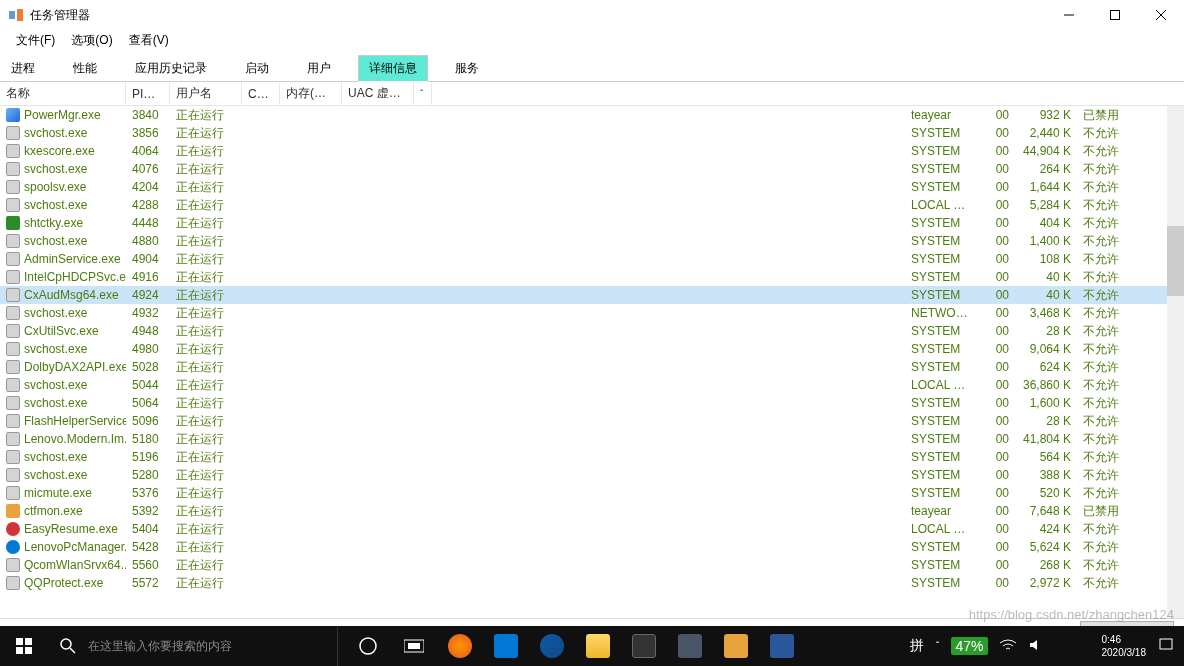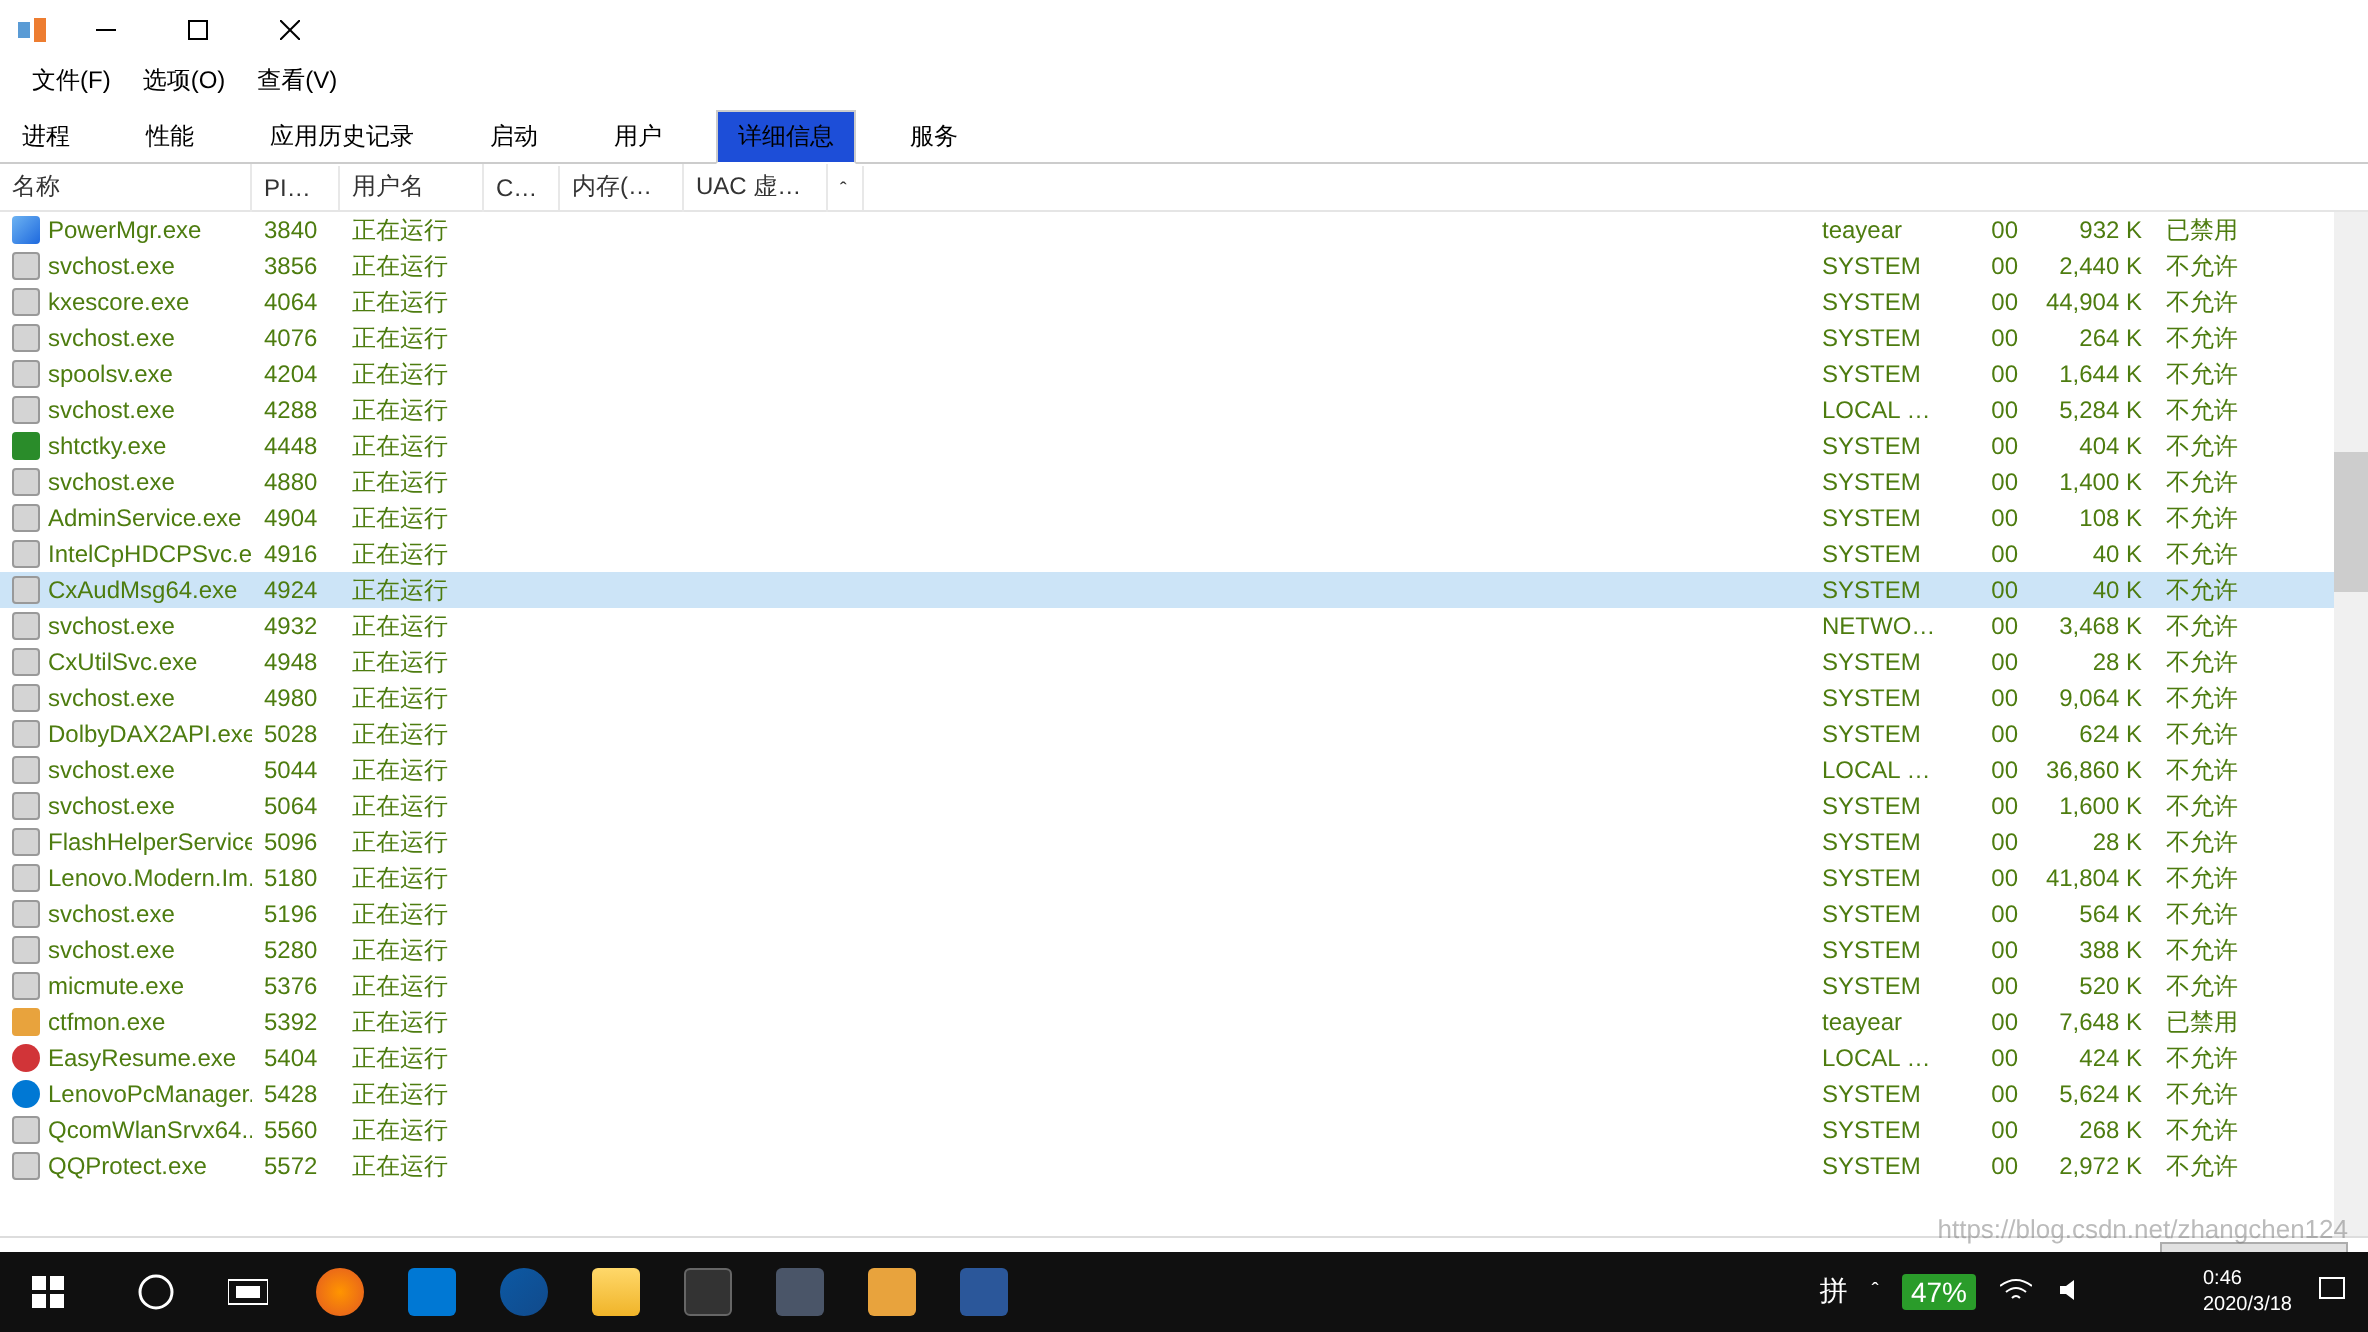--- a/index.html
+++ b/index.html
@@ -10,21 +10,21 @@
     .titlebar-title { font-size: 12px; color: #000; flex: 1; }
     .window-controls { display: flex; }
     .window-btn { width: 46px; height: 30px; display: flex; align-items: center; justify-content: center; }
     .window-btn svg { width: 10px; height: 10px; }
     
     .menubar { height: 20px; display: flex; padding: 0 8px; font-size: 12px; color: #000; }
     .menubar-item { padding: 2px 8px; }
     
     .tabbar { display: flex; border-bottom: 1px solid #ccc; margin-top: 4px; font-size: 12px; gap: 16px; }
     .tab { padding: 4px 10px; border: 1px solid transparent; border-bottom: none; position: relative; top: 1px; }
-    .tab.active { border-color: #ccc; background: #1d4ed8; border-bottom: 1px solid #fff; }
+    .tab.active { border-color: #ccc; background: #5eead4; border-bottom: 1px solid #fff; }
     
     .table-container { position: relative; height: 536px; overflow: hidden; }
     .table-header { display: flex; border-bottom: 1px solid #e5e5e5; background: #fff; font-size: 12px; color: #333; height: 24px; align-items: center; }
     .table-header .col { padding: 4px 6px; border-right: 1px solid #e8e8e8; overflow: hidden; text-overflow: ellipsis; white-space: nowrap; }
     .sort-arrow { width: 0; height: 0; border-left: 4px solid transparent; border-right: 4px solid transparent; border-bottom: 5px solid #555; display: inline-block; margin-left: 40px; }
     
     .table-body { height: 512px; overflow-y: auto; }
     .table-row { display: flex; font-size: 12px; height: 18px; align-items: center; color: #4d7c0f; }
     .table-row.selected { background: #cce4f7; }
     .table-row .col { padding: 1px 6px; overflow: hidden; text-overflow: ellipsis; white-space: nowrap; }
@@ -69,20 +69,21 @@
 </head>
 <body>
 
 <div class="titlebar">
   <span class="titlebar-icon">
     <svg viewBox="0 0 16 16">
         <rect x="1" y="4" width="6" height="8" fill="#5a9bd5"></rect>
         <rect x="9" y="2" width="6" height="12" fill="#ed7d31"></rect>
       </svg>
   </span>
+  <span class="titlebar-title">任务管理器</span>
   <div class="window-controls">
     <div class="window-btn">
         <svg viewBox="0 0 10 10">
           <line x1="0" y1="5" x2="10" y2="5" stroke="#000"></line>
         </svg>
       </div>
     <div class="window-btn">
         <svg viewBox="0 0 10 10">
           <rect x="0.5" y="0.5" width="9" height="9" fill="none" stroke="#000"></rect>
         </svg>
@@ -468,20 +469,29 @@
 <div class="watermark">https://blog.csdn.net/zhangchen124</div>
 
 <div class="taskbar">
   <div class="start-btn">
     <svg width="16" height="16" viewBox="0 0 16 16">
         <rect x="0" y="0" width="7" height="7" fill="#fff"></rect>
         <rect x="9" y="0" width="7" height="7" fill="#fff"></rect>
         <rect x="0" y="9" width="7" height="7" fill="#fff"></rect>
         <rect x="9" y="9" width="7" height="7" fill="#fff"></rect>
       </svg>
+  </div>
+  <div class="search-box">
+    <span class="search-icon">
+        <svg width="16" height="16" viewBox="0 0 16 16">
+          <circle cx="6" cy="6" r="5" fill="none" stroke="#fff" stroke-width="1.5"></circle>
+          <line x1="10" y1="10" x2="15" y2="15" stroke="#fff" stroke-width="1.5"></line>
+        </svg>
+      </span>
+    <span class="search-text">在这里输入你要搜索的内容</span>
   </div>
   <div class="task-icons">
     <div class="task-icon">
         <svg width="20" height="20">
           <circle cx="10" cy="10" r="8" fill="none" stroke="#fff" stroke-width="1.5"></circle>
         </svg>
       </div>
     <div class="task-icon">
         <svg width="20" height="16">
           <rect x="0" y="2" width="20" height="12" fill="none" stroke="#fff"></rect>

